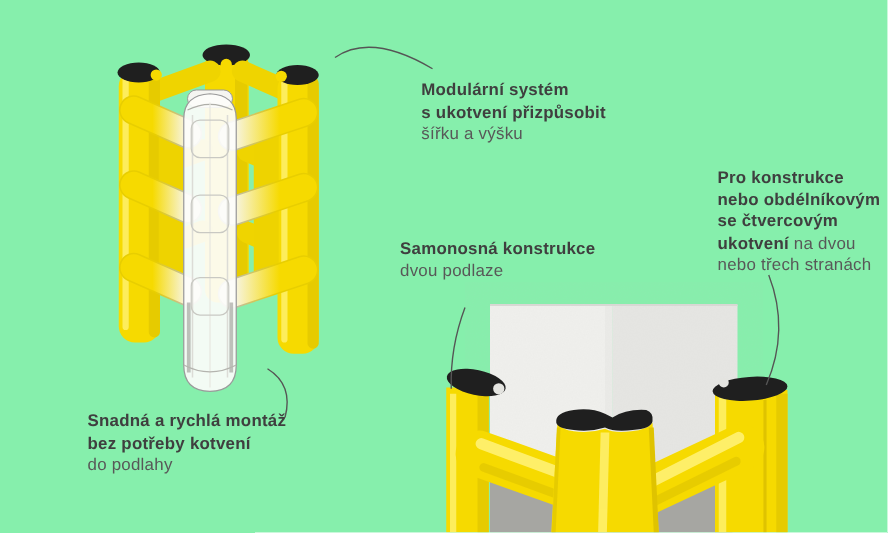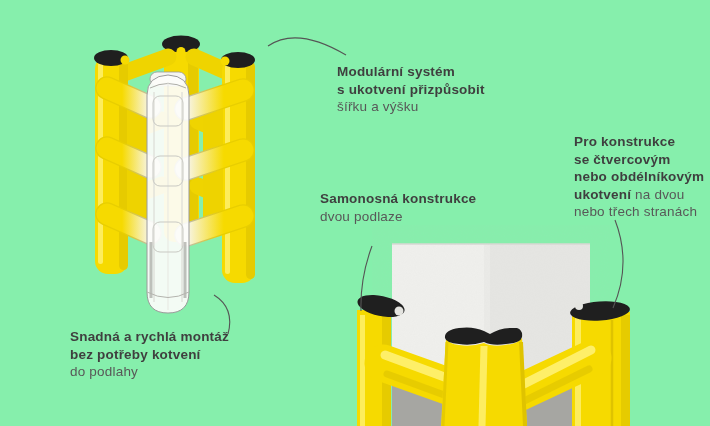--- a/index.html
+++ b/index.html
@@ -176,22 +176,22 @@
   </g>
 </svg>
 
   <div class="annotation ann-modular">
       <div class="ann-line"><span class="b">Modulární systém</span></div>
       <div class="ann-line"><span class="b">s ukotvení přizpůsobit</span></div>
       <div class="ann-line"><span class="r">šířku a výšku</span></div>
     </div>
   <div class="annotation ann-constructions">
       <div class="ann-line"><span class="b">Pro konstrukce</span></div>
+      <div class="ann-line"><span class="b">nebo obdélníkovým</span></div>
       <div class="ann-line"><span class="b">se čtvercovým</span></div>
-      <div class="ann-line"><span class="b">nebo obdélníkovým</span></div>
       <div class="ann-line"><span class="b">ukotvení</span><span class="r"> na dvou</span></div>
       <div class="ann-line"><span class="r">nebo třech stranách</span></div>
     </div>
   <div class="annotation ann-selfsupporting">
       <div class="ann-line"><span class="b">Samonosná konstrukce</span></div>
       <div class="ann-line"><span class="r">dvou podlaze</span></div>
     </div>
   <div class="annotation ann-easyinstall">
       <div class="ann-line"><span class="b">Snadná a rychlá montáž</span></div>
       <div class="ann-line"><span class="b">bez potřeby kotvení</span></div>

